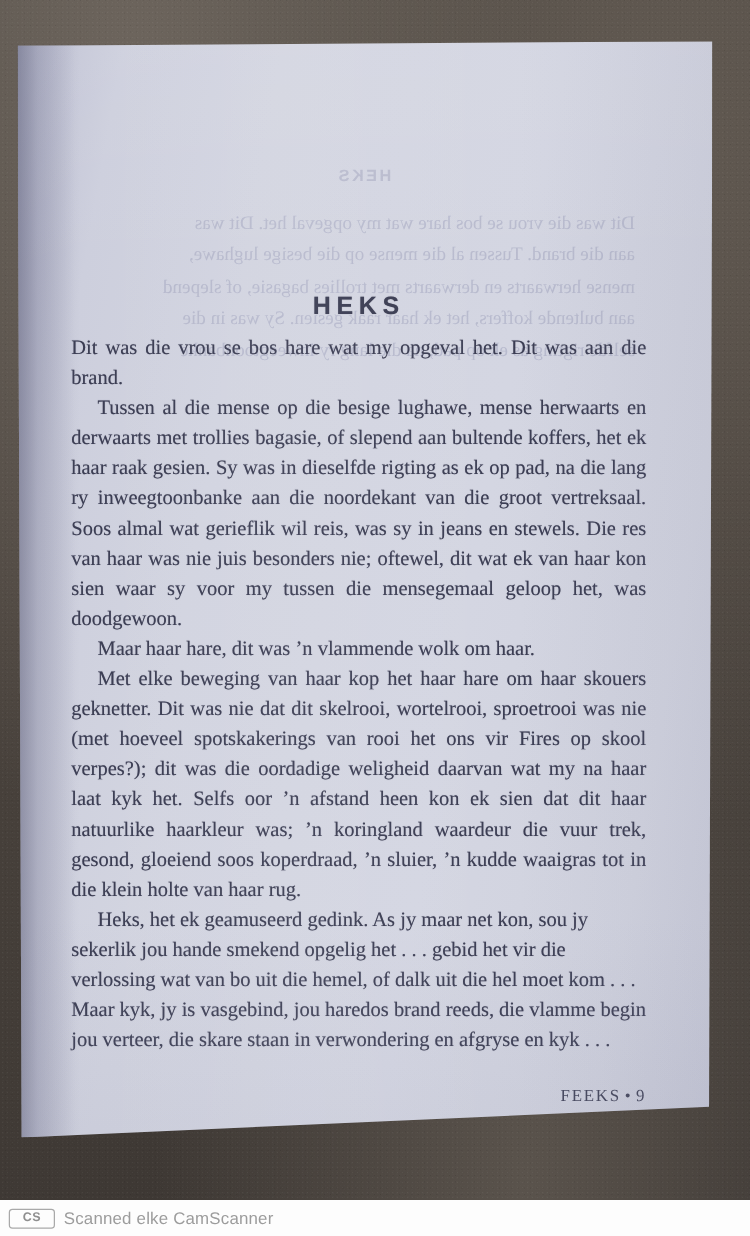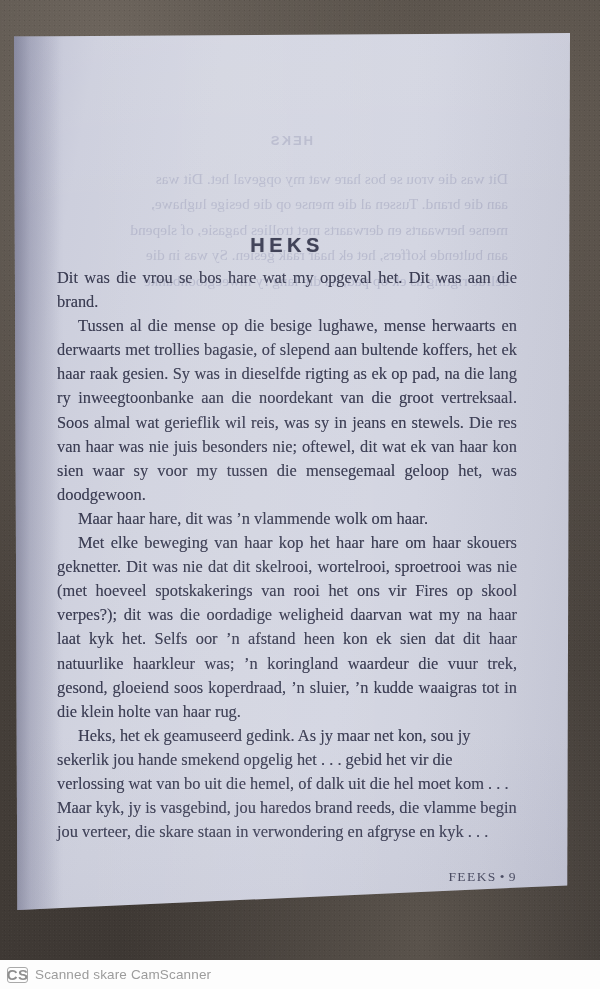--- a/index.html
+++ b/index.html
@@ -164,27 +164,27 @@
     bottom: 0;
     width: 600px;
     height: 29px;
     background: #fdfdfd;
     display: flex;
     align-items: center;
     padding-left: 7px;
     box-sizing: border-box;
   }
   .cs-badge {
-    width: 21px;
+    width: 37px;
     height: 16px;
     border: 1.4px solid #a9a9a9;
     border-radius: 3px;
     color: #8f8f8f;
     font-family: "Liberation Sans", sans-serif;
-    font-size: 15px;
+    font-size: 10px;
     font-weight: bold;
     letter-spacing: .4px;
     display: flex;
     align-items: center;
     justify-content: center;
     box-sizing: border-box;
     flex: none;
   }
   .cs-text {
     margin-left: 7px;
@@ -229,16 +229,16 @@
       </div>
 
     </div>
 
     <div class="gutter"></div>
     <div class="page-sheen"></div>
   </div>
 
   <div class="scanner-bar">
     <span class="cs-badge">CS</span>
-    <span class="cs-text">Scanned skare CamScanner</span>
+    <span class="cs-text">Scanned elke CamScanner</span>
   </div>
 
 </div>
 
 </body></html>

